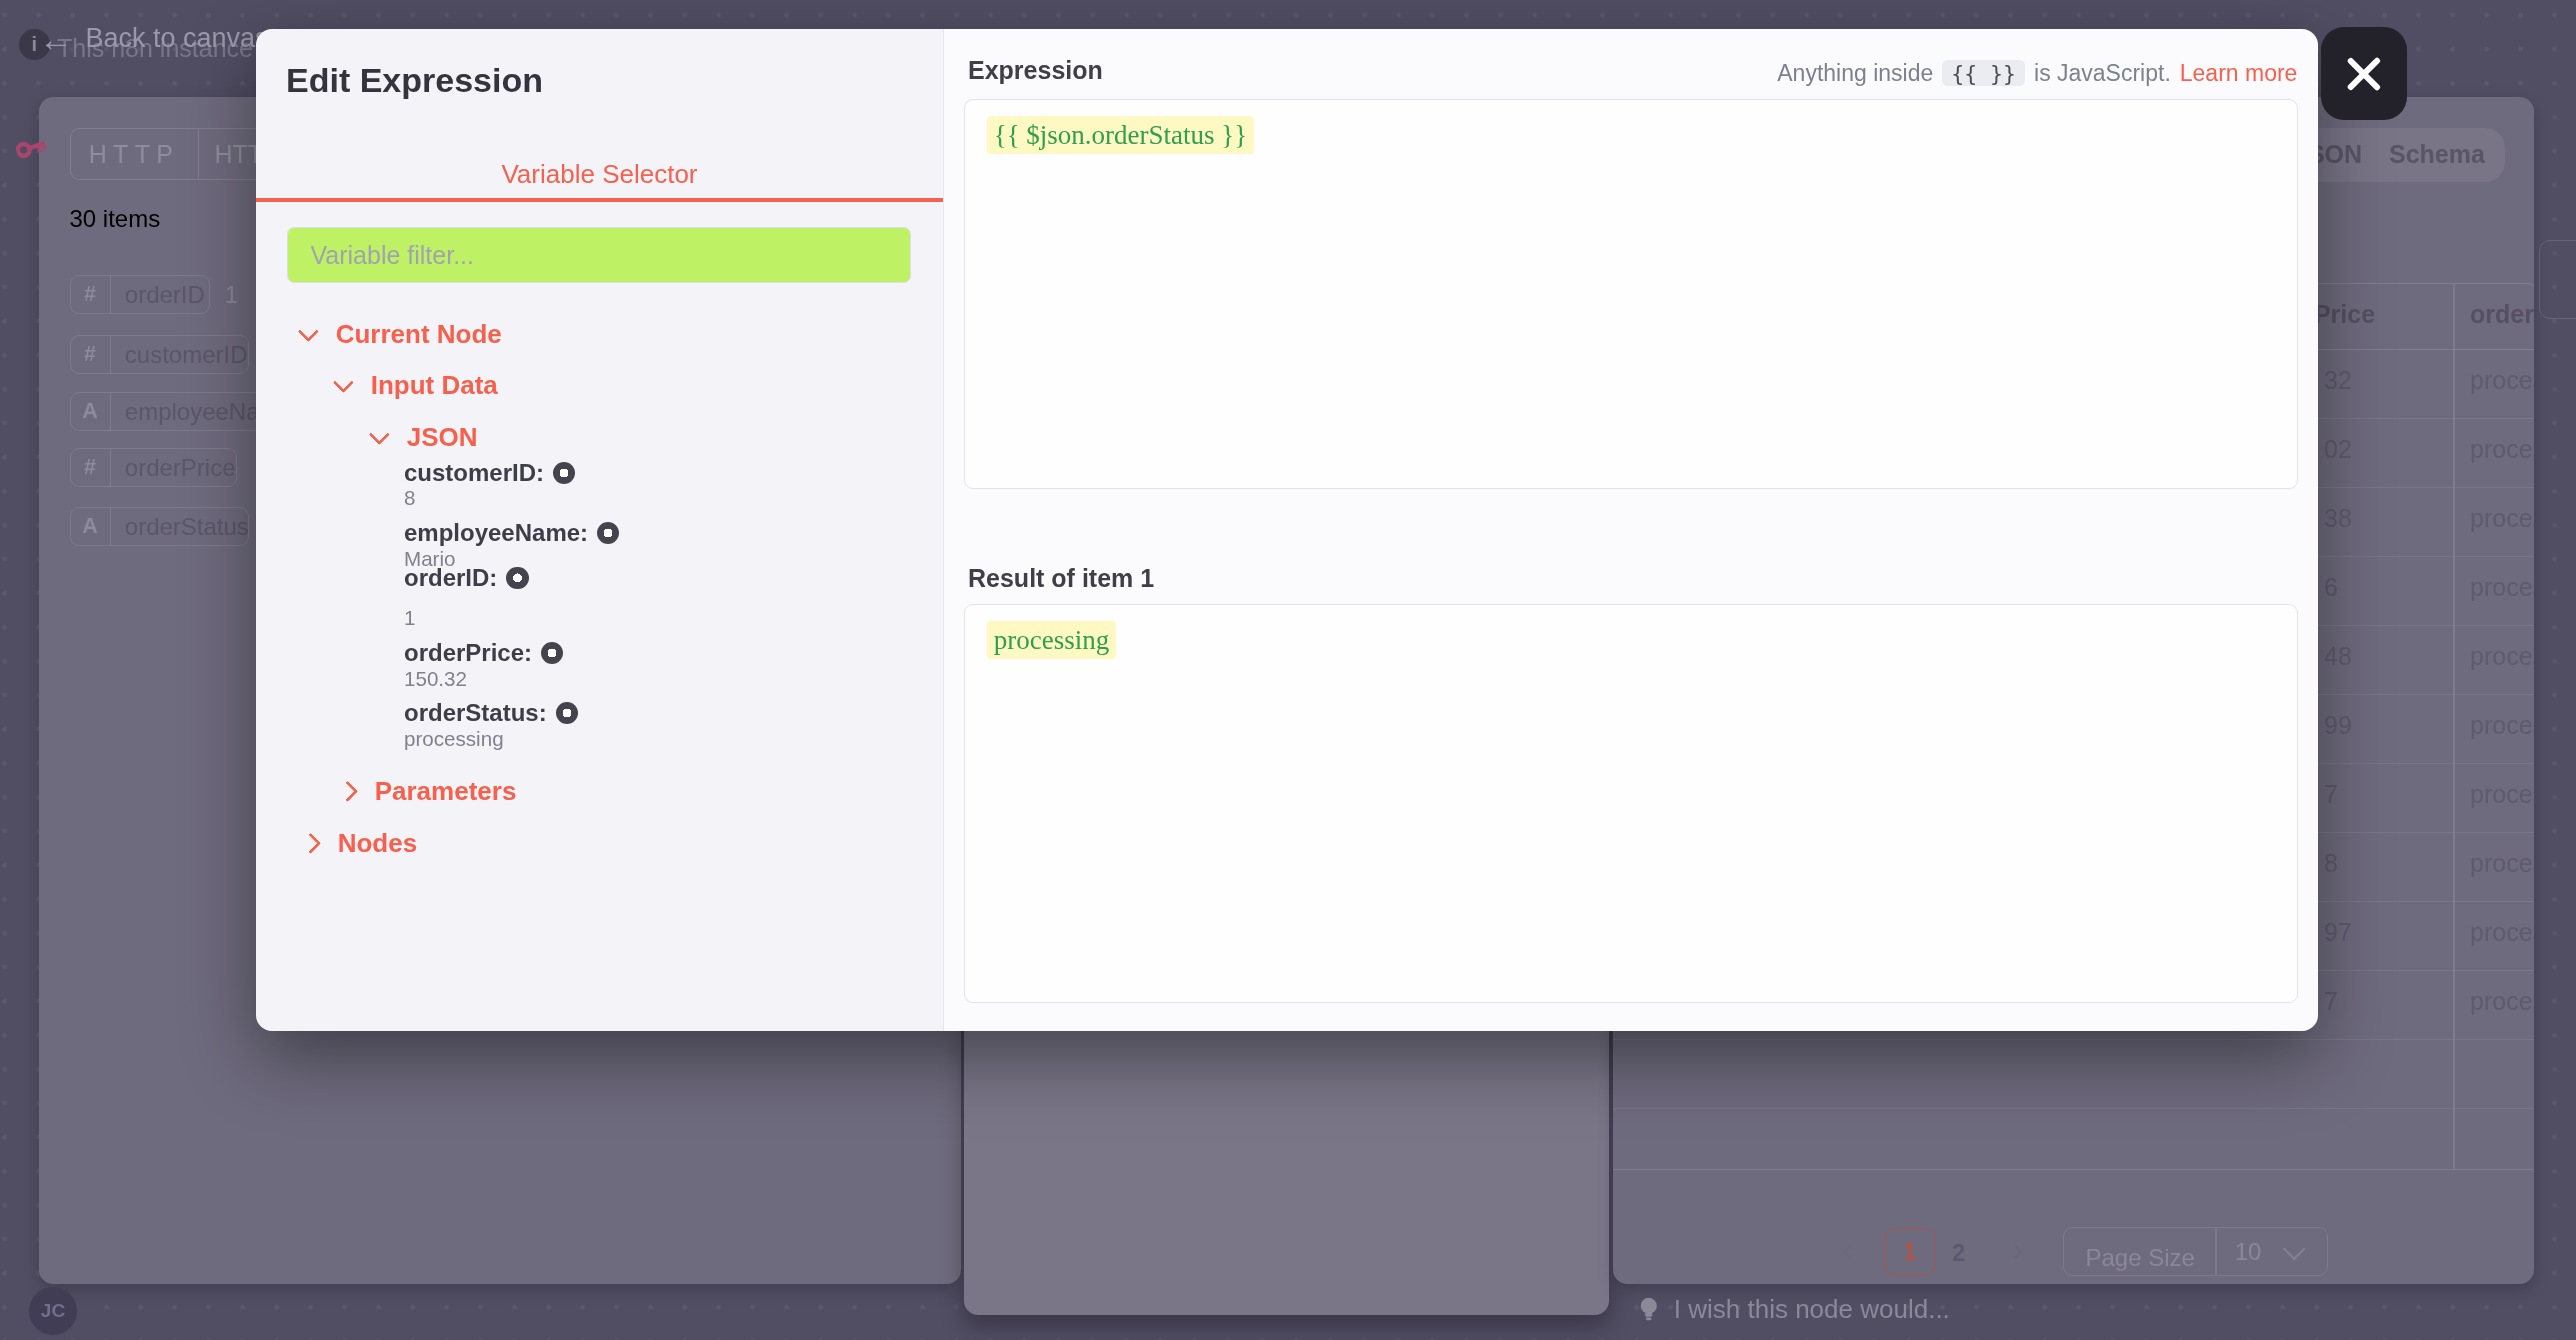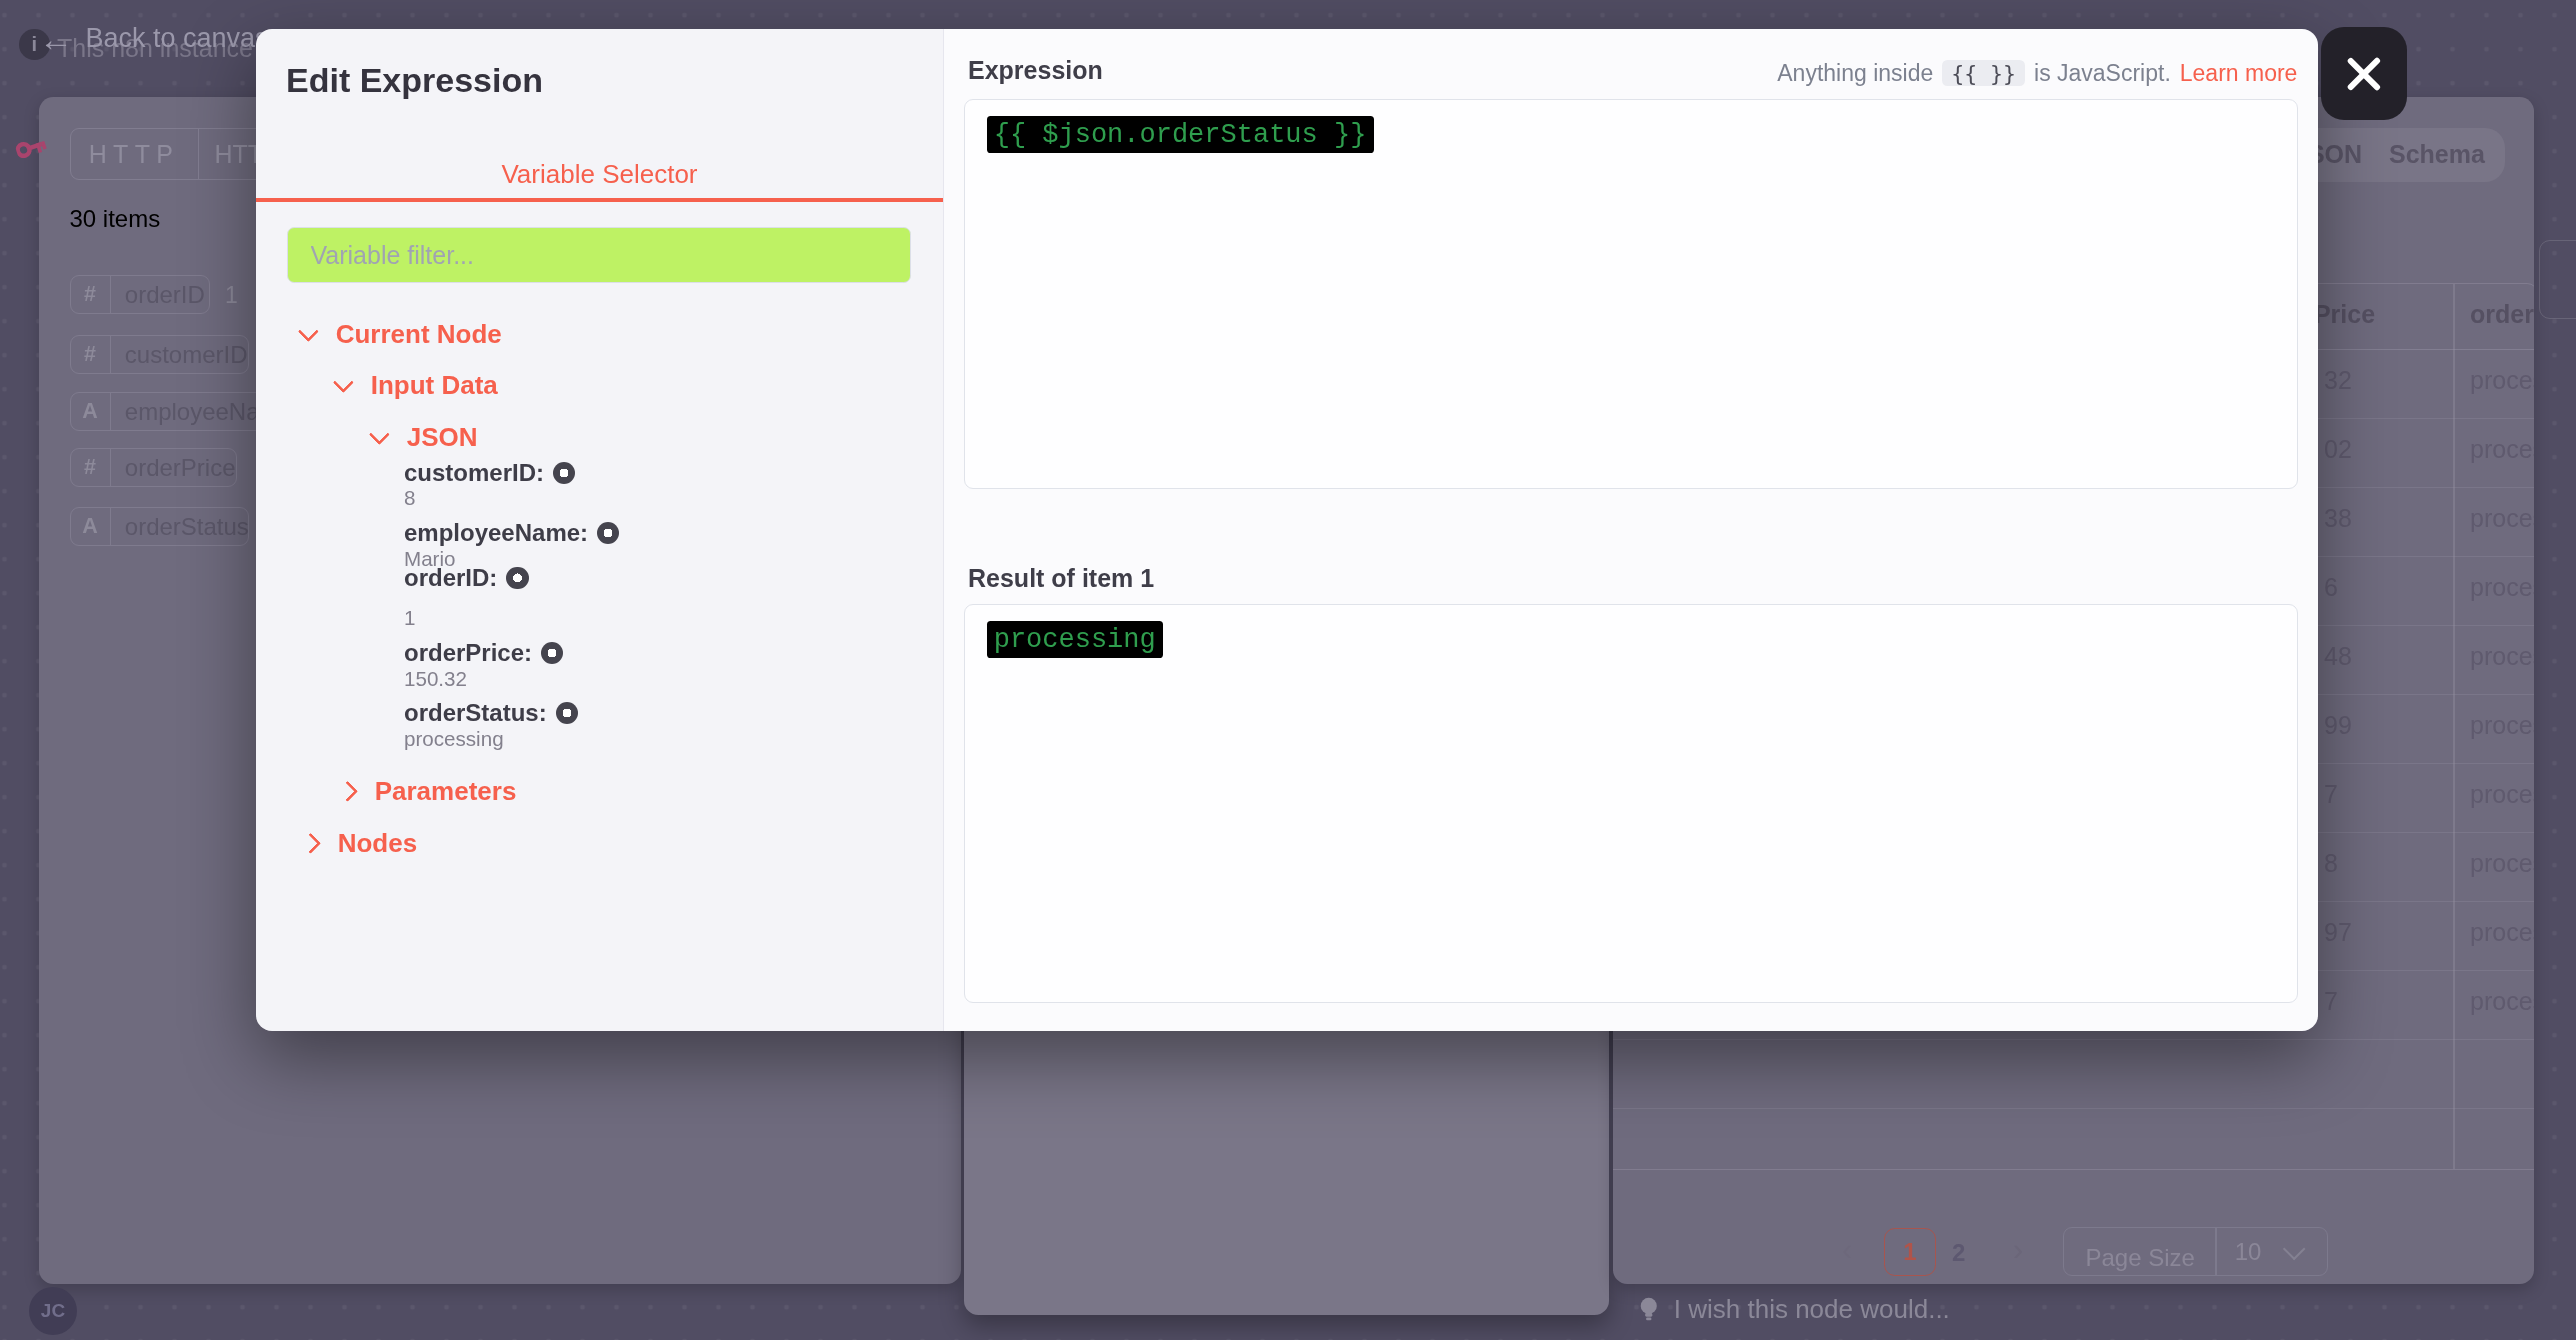--- a/index.html
+++ b/index.html
@@ -61,22 +61,22 @@
   .donut{width:22.4px;height:22.4px;border-radius:50%;margin-left:9px;flex:none;
          background:radial-gradient(circle,#ffffff 0 4.5px,#45444e 4.5px 11.2px);}
   .tree-val{position:absolute;left:148px;font-size:20.6px;color:#83808d;white-space:nowrap;}
   .pane-head{position:absolute;font-size:25px;font-weight:700;color:#3f3e49;}
   .note{position:absolute;right:20.6px;top:30.5px;font-size:23px;color:#7c818f;white-space:nowrap;display:flex;align-items:center;gap:9px;}
   .note .chip{font-family:"DejaVu Sans Mono",monospace;font-size:21.5px;background:#ebecf1;color:#4b4b56;
               border-radius:5.4px;padding:0.9px 9px;}
   .note .link{color:#f6604d;}
   .codebox{position:absolute;left:20px;width:1334px;box-sizing:border-box;background:#fefeff;
            border:1.8px solid #e0e3ea;border-radius:9px;}
-  .codechip{display:inline-block;margin:16px 0 0 21.5px;font-family:Liberation Mono, monospace;
-            font-size:27px;color:#2f9e4e;background:#000000;border-radius:3.6px;padding:3.6px 7.2px;white-space:pre;}
+  .codechip{display:inline-block;margin:16px 0 0 21.5px;font-family:Liberation Serif, serif;
+            font-size:27px;color:#2f9e4e;background:#fef9c3;border-radius:3.6px;padding:3.6px 7.2px;white-space:pre;}
   #close-btn{position:absolute;left:2321px;top:27px;width:86px;height:93px;background:#232129;
              border-radius:23px;z-index:11;cursor:pointer;}
   #close-btn i{position:absolute;left:50%;top:50%;width:6.3px;height:43px;background:#fff;border-radius:2.7px;}
   #close-btn i:first-child{transform:translate(-50%,-50%) rotate(45deg);}
   #close-btn i:last-child{transform:translate(-50%,-50%) rotate(-45deg);}
   
   .hdr-info{position:absolute;left:19px;top:29px;width:30.5px;height:30.5px;border-radius:50%;background:#3b3849;
             color:#8b8899;font-size:20px;font-weight:bold;display:flex;align-items:center;justify-content:center;z-index:5;}
   .hdr-banner{position:absolute;left:57px;top:34px;font-size:25px;color:#7a7689;white-space:nowrap;z-index:4;}
   .hdr-back{position:absolute;left:39px;top:21.5px;font-size:27px;color:#9b98ab;white-space:nowrap;z-index:5;

